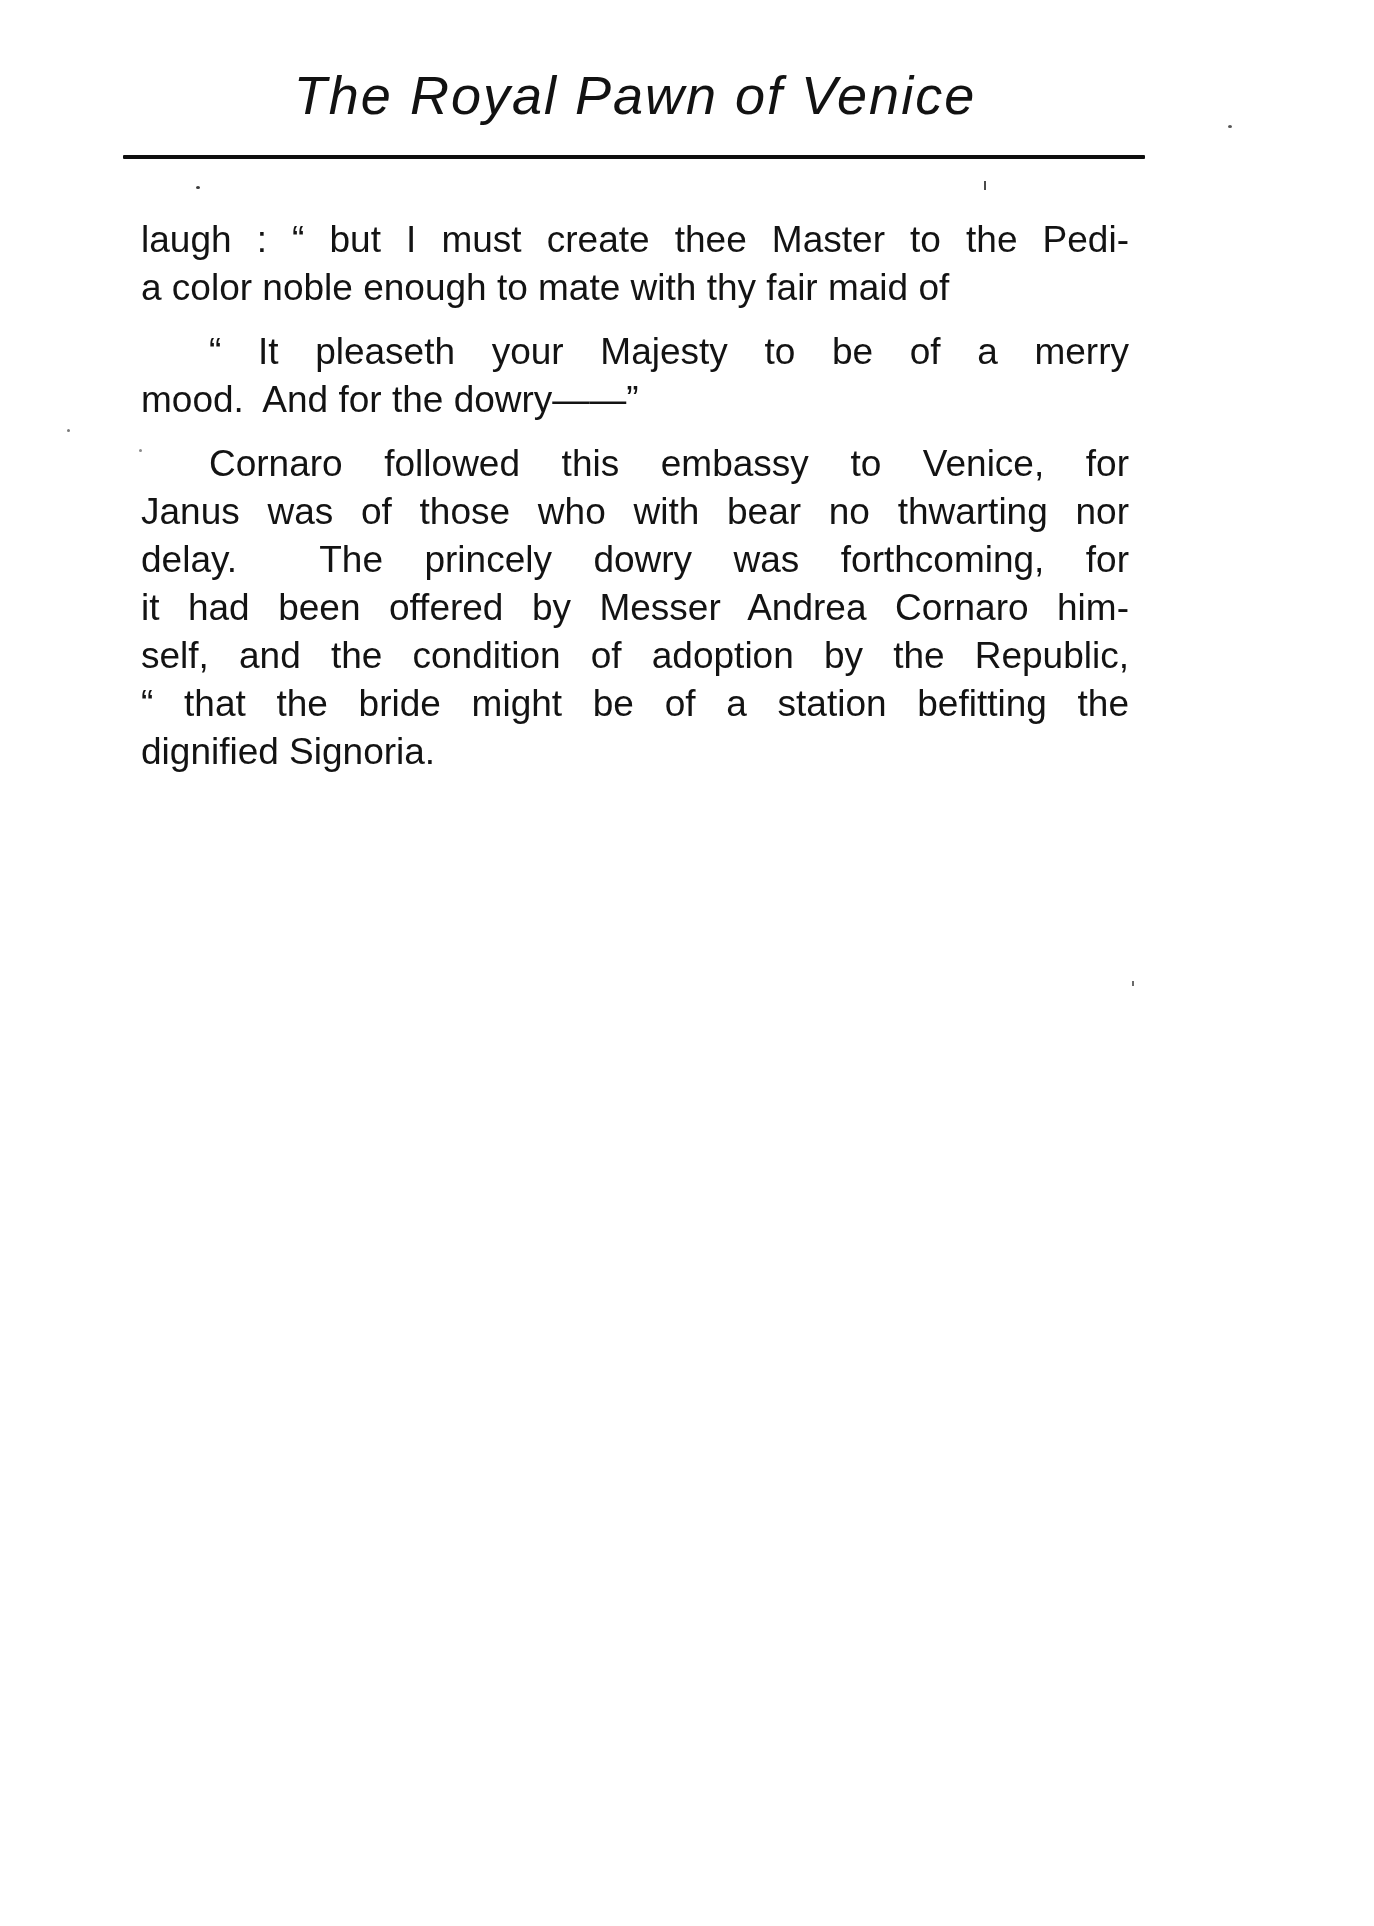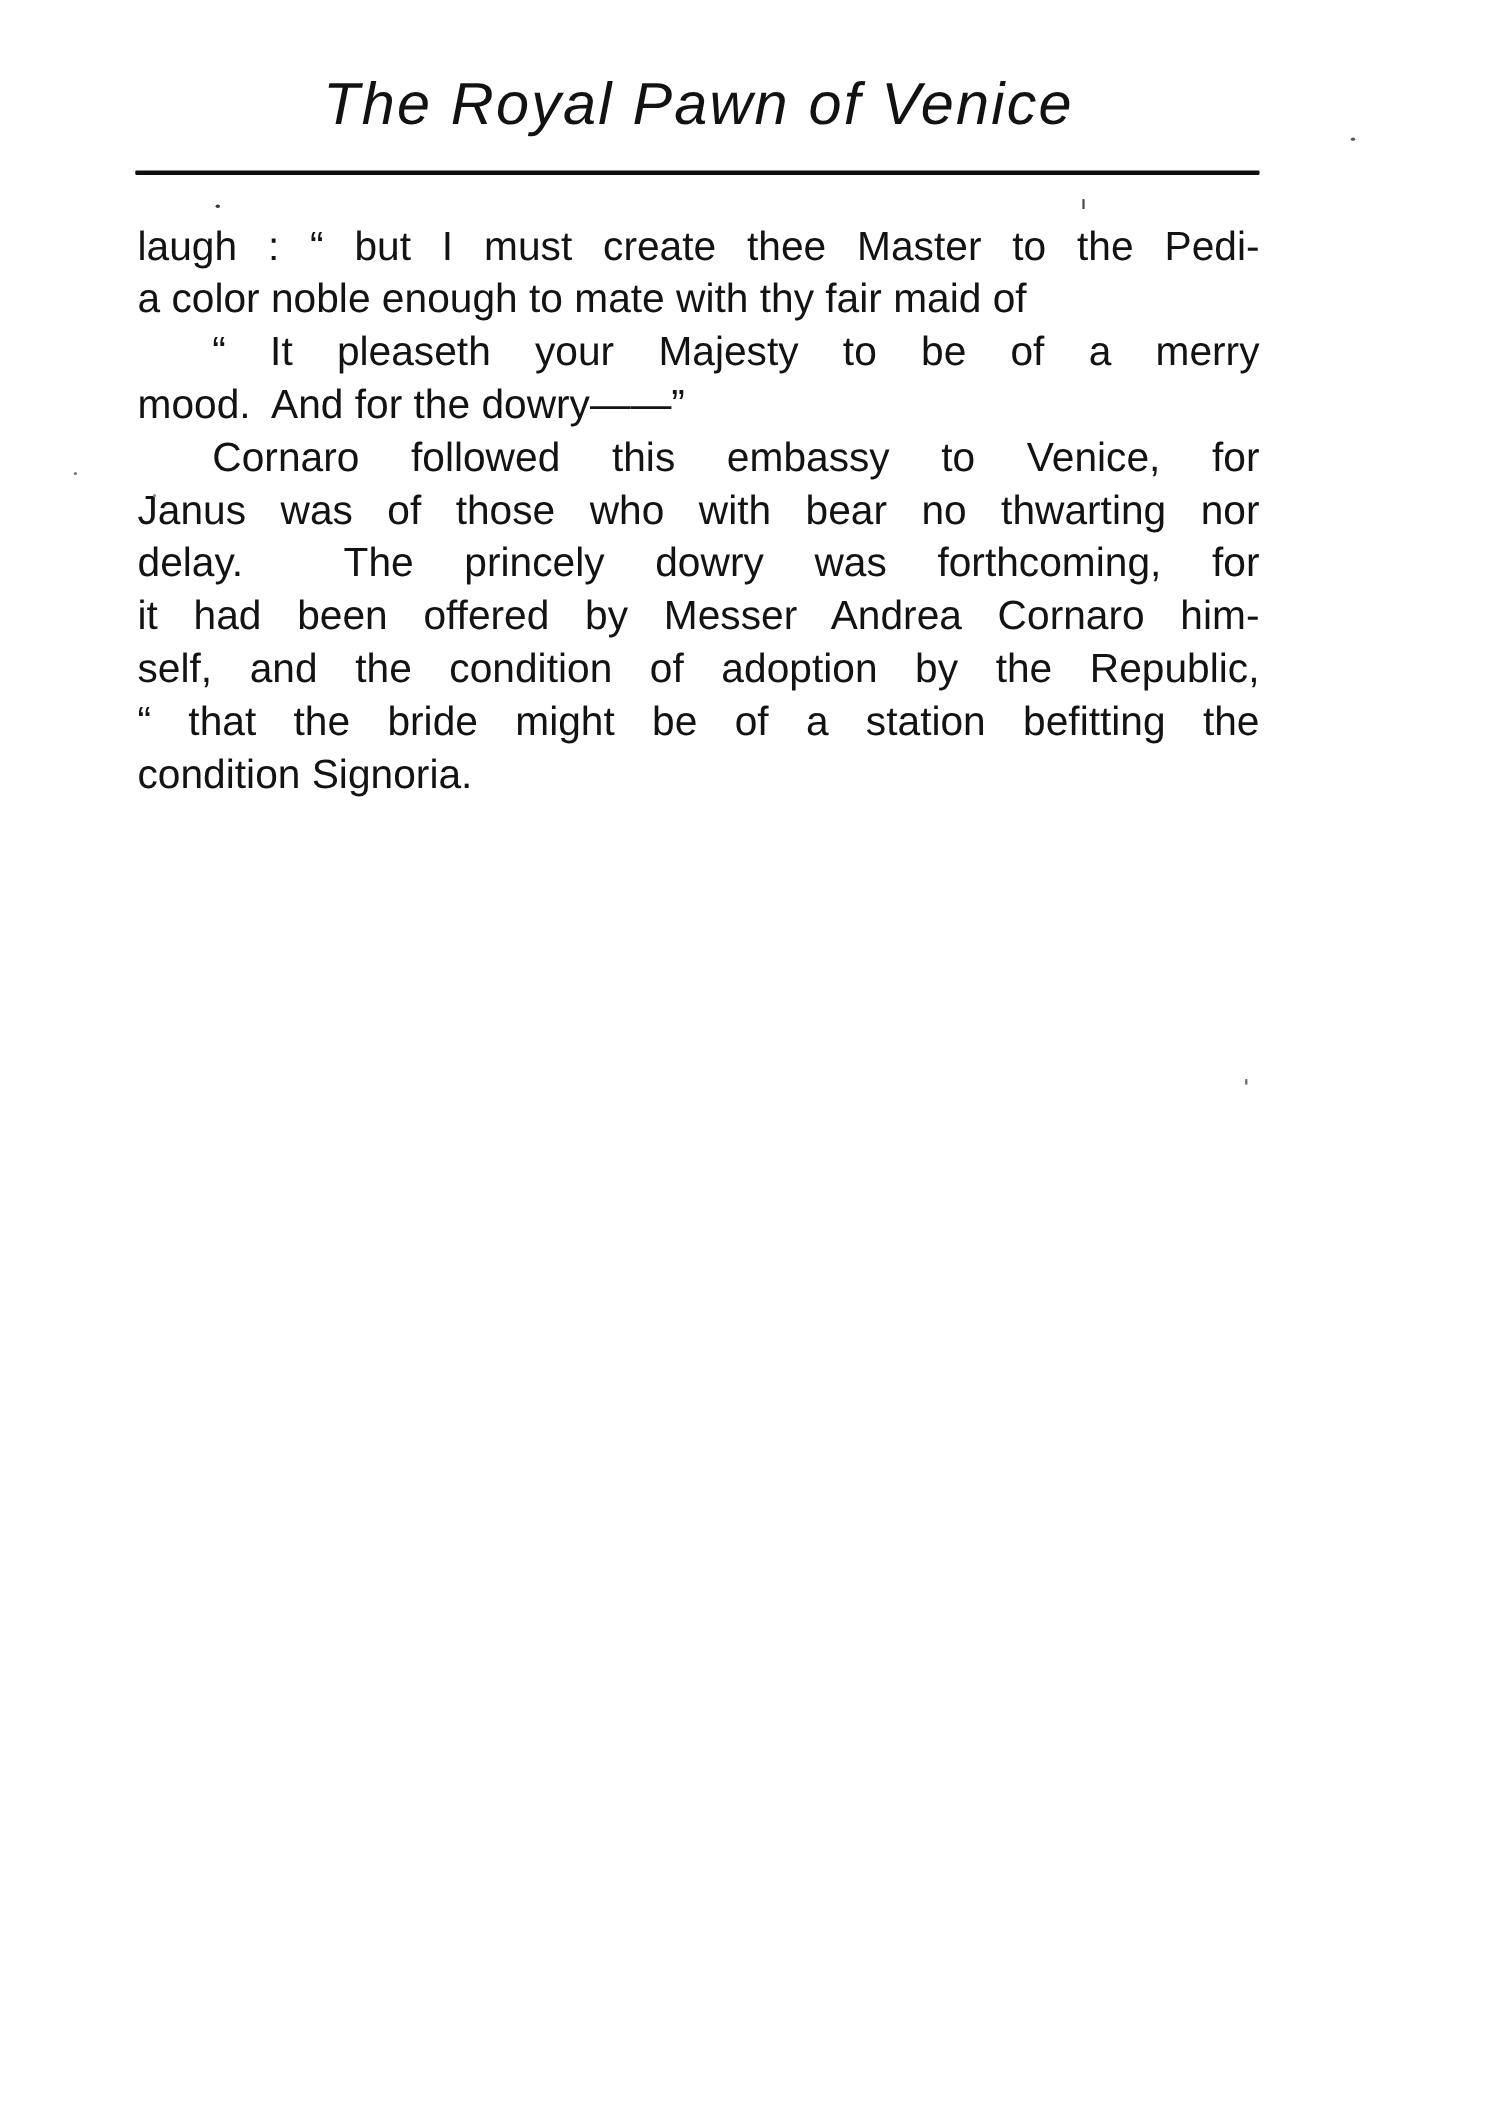--- a/index.html
+++ b/index.html
@@ -41,21 +41,21 @@
   }
   .text-block {
     position: absolute;
     top: 200px;
     left: 125px;
     width: 1020px;
     font-size: 37px;
     line-height: 48px;
     color: #131313;
   }
-  .paragraph { margin: 0; padding: 0; }
+  .paragraph { margin: 16px; padding: 0; }
   .line {
     height: 48px;
     text-align: justify;
     text-align-last: justify;
     white-space: normal;
     overflow: visible;
   }
   .paragraph .line:last-child {
     text-align-last: left;
   }
@@ -99,21 +99,21 @@
       <div class="line">mood.&nbsp; And for the dowry——”</div>
     </div>
 
     <div class="paragraph indented">
       <div class="line">Cornaro followed this embassy to Venice, for</div>
       <div class="line">Janus was of those who with bear no thwarting nor</div>
       <div class="line">delay.&nbsp; The princely dowry was forthcoming, for</div>
       <div class="line">it had been offered by Messer Andrea Cornaro him-</div>
       <div class="line">self, and the condition of adoption by the Republic,</div>
       <div class="line">“ that the bride might be of a station befitting the</div>
-      <div class="line">condition Signoria.</div>
+      <div class="line">dignified Signoria.</div>
     </div>
 
   </div>
 
   <div class="speck s1"></div>
   <div class="speck s2"></div>
   <div class="speck s3"></div>
   <div class="speck s4"></div>
   <div class="speck s5"></div>
   <div class="speck s6"></div>

